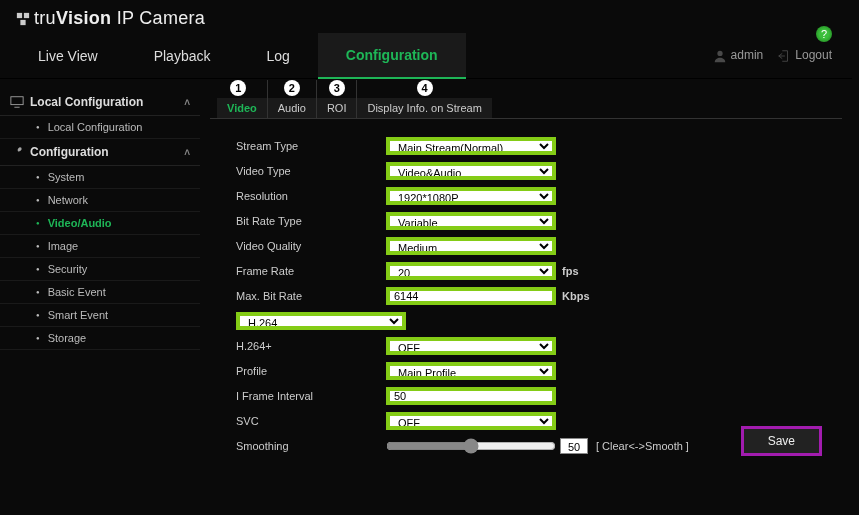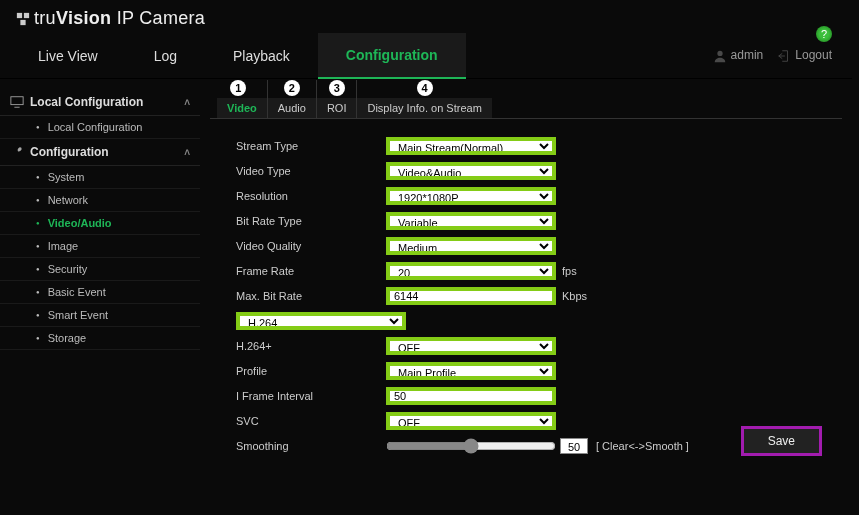--- a/index.html
+++ b/index.html
@@ -43,21 +43,21 @@
   .subtab { color:#ccc; font-size:11px; padding: 4px 10px; cursor:pointer; background:#1a1a1a; }
   .subtab.active { color:#1eb657; font-weight:bold;margin-left:7px; }
   .subtabs .subtab-wrap + .subtab-wrap { border-left:1px solid #333; }
 
   .form { padding: 14px 0 0 26px; }
   .row { display:flex; align-items:center; height:25px; }
   .row label { width: 150px; color:#ccc; font-size:11px; }
   .row select, .row input[type=text] {
     width: 170px; height:18px; background:#fff; color:#000; border:4px solid #84cc16; font-size:11px; padding:0 4px;
   }
-  .row .unit { color:#ccc; font-size:11px; margin-left:6px; }
+  .row .unit { color:#ccc; font-size:11px; margin-left:6px;font-weight:bold; }
   .slider-row input[type=range]{ width:170px; accent-color:#888; }
   .slider-val { width:28px; height:16px; background:#fff; color:#000; border:1px solid #888; text-align:center; font-size:11px; margin-left:4px; display:inline-block; line-height:16px; }
   .slider-hint { color:#ccc; font-size:11px; margin-left:8px; }
 
   .save-btn { position:absolute; right:30px; bottom:12px; background:#222; border:3px solid #a21caf; color:#eee; padding:5px 24px; font-size:12px; cursor:pointer; }
 </style>
 </head>
 <body>
 <div class="app">
 
@@ -68,22 +68,22 @@
         <rect x="5" y="9" width="6" height="6" fill="#ccc"></rect>
       </svg>
   <span class="brand-text">
     <span>tru</span><span class="bold">Vision</span><span> IP Camera</span>
   </span>
 </div>
 <div class="help-icon">?</div>
 
 <div class="mainnav">
   <div class="tab">Live View</div>
+  <div class="tab">Playback</div>
   <div class="tab">Log</div>
-  <div class="tab">Playback</div>
   <div class="tab active">Configuration</div>
   <div class="spacer"></div>
   <div class="user-area">
     <span>
       <svg class="uicon" viewBox="0 0 16 16">
             <circle cx="8" cy="5" r="3" fill="#888"></circle>
             <path d="M2 15c0-3 3-5 6-5s6 2 6 5" fill="#888"></path>
           </svg><span>admin</span>
     </span>
     <span>

